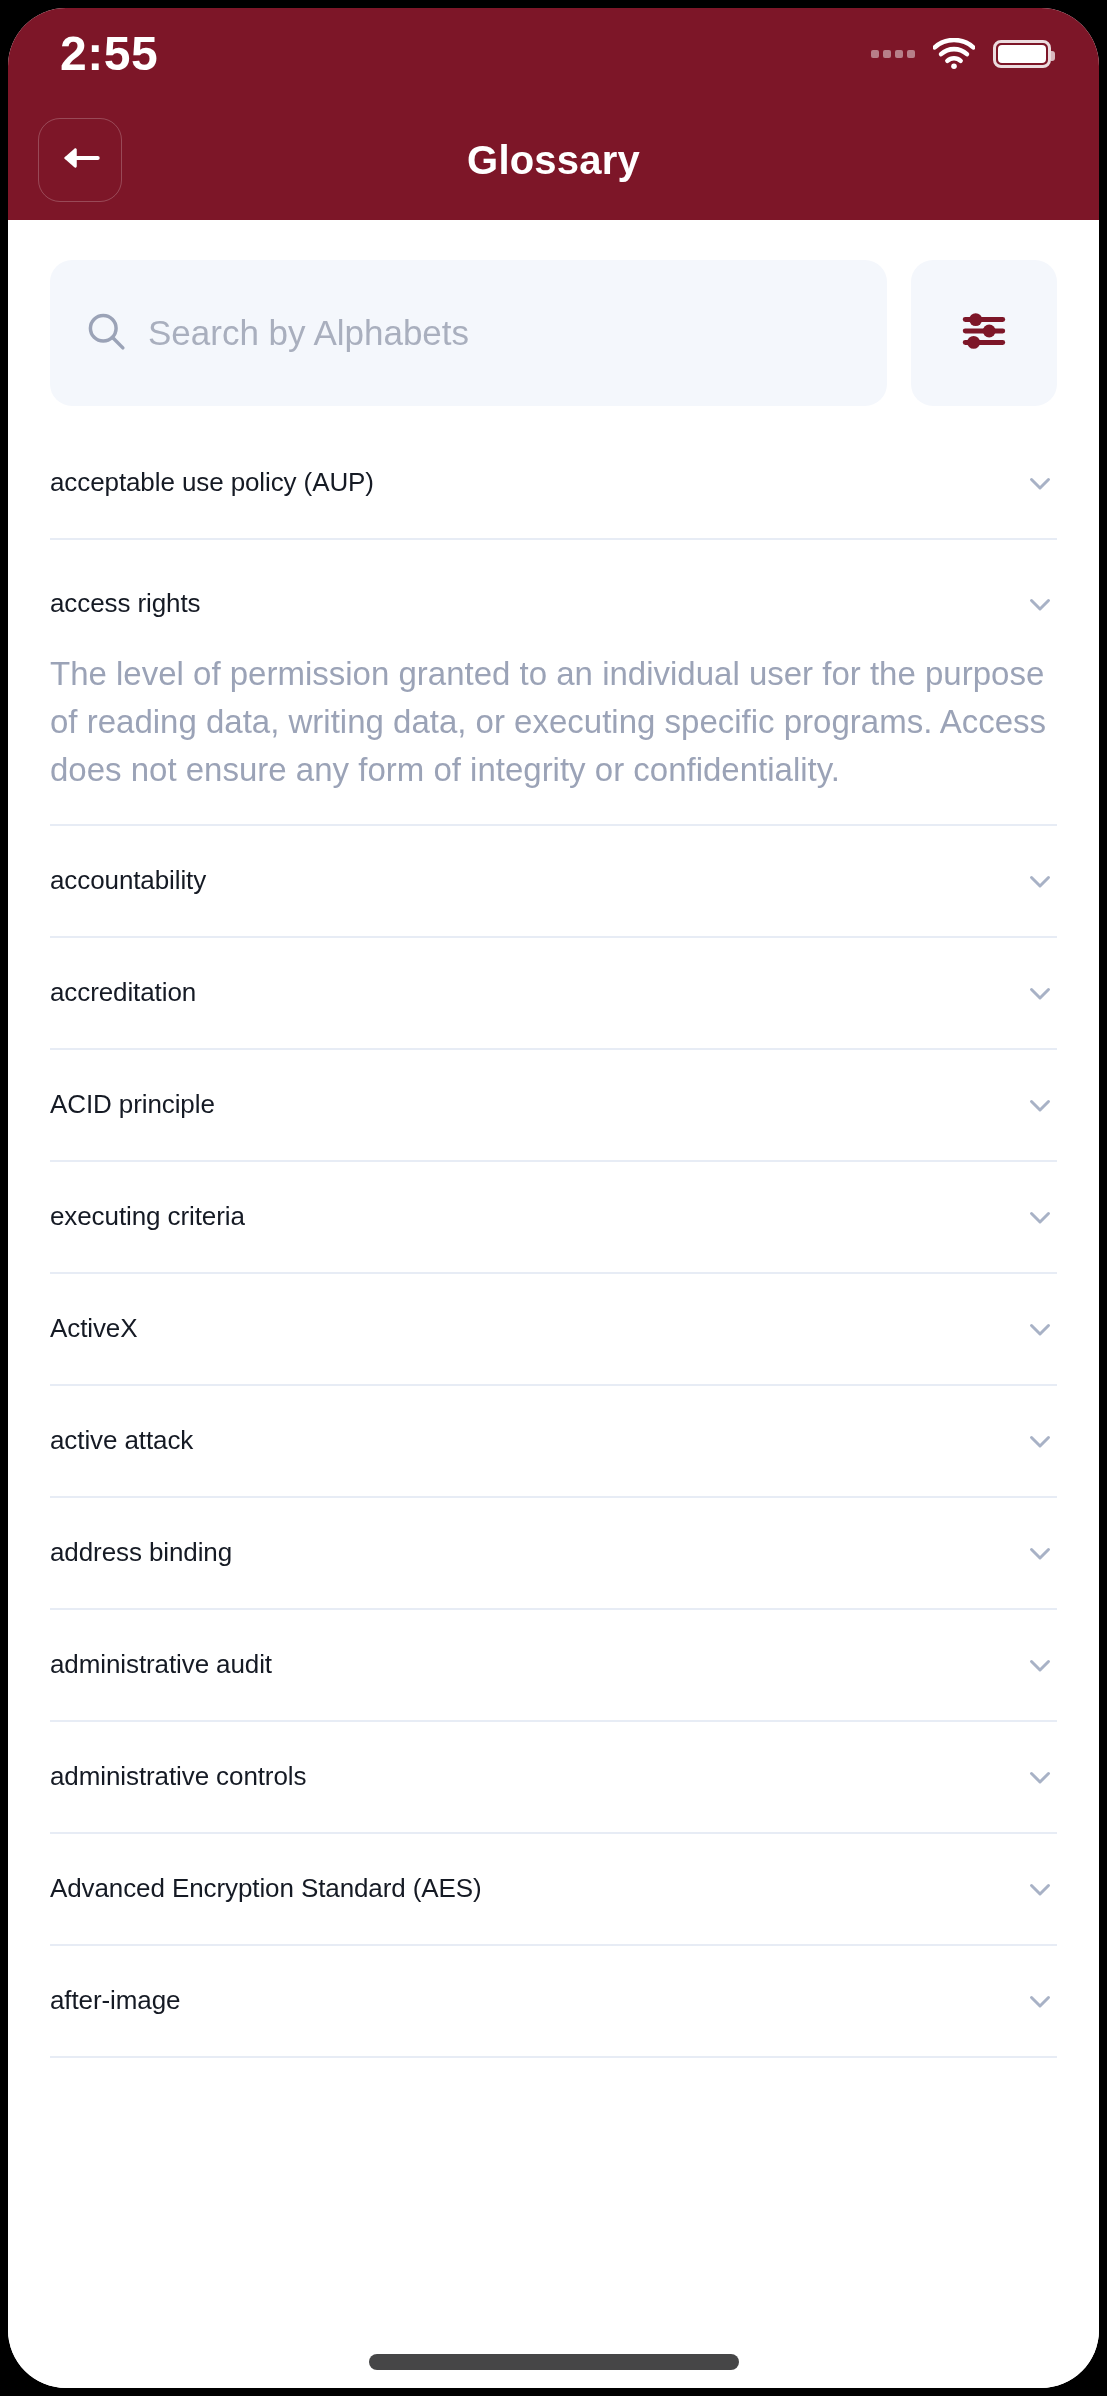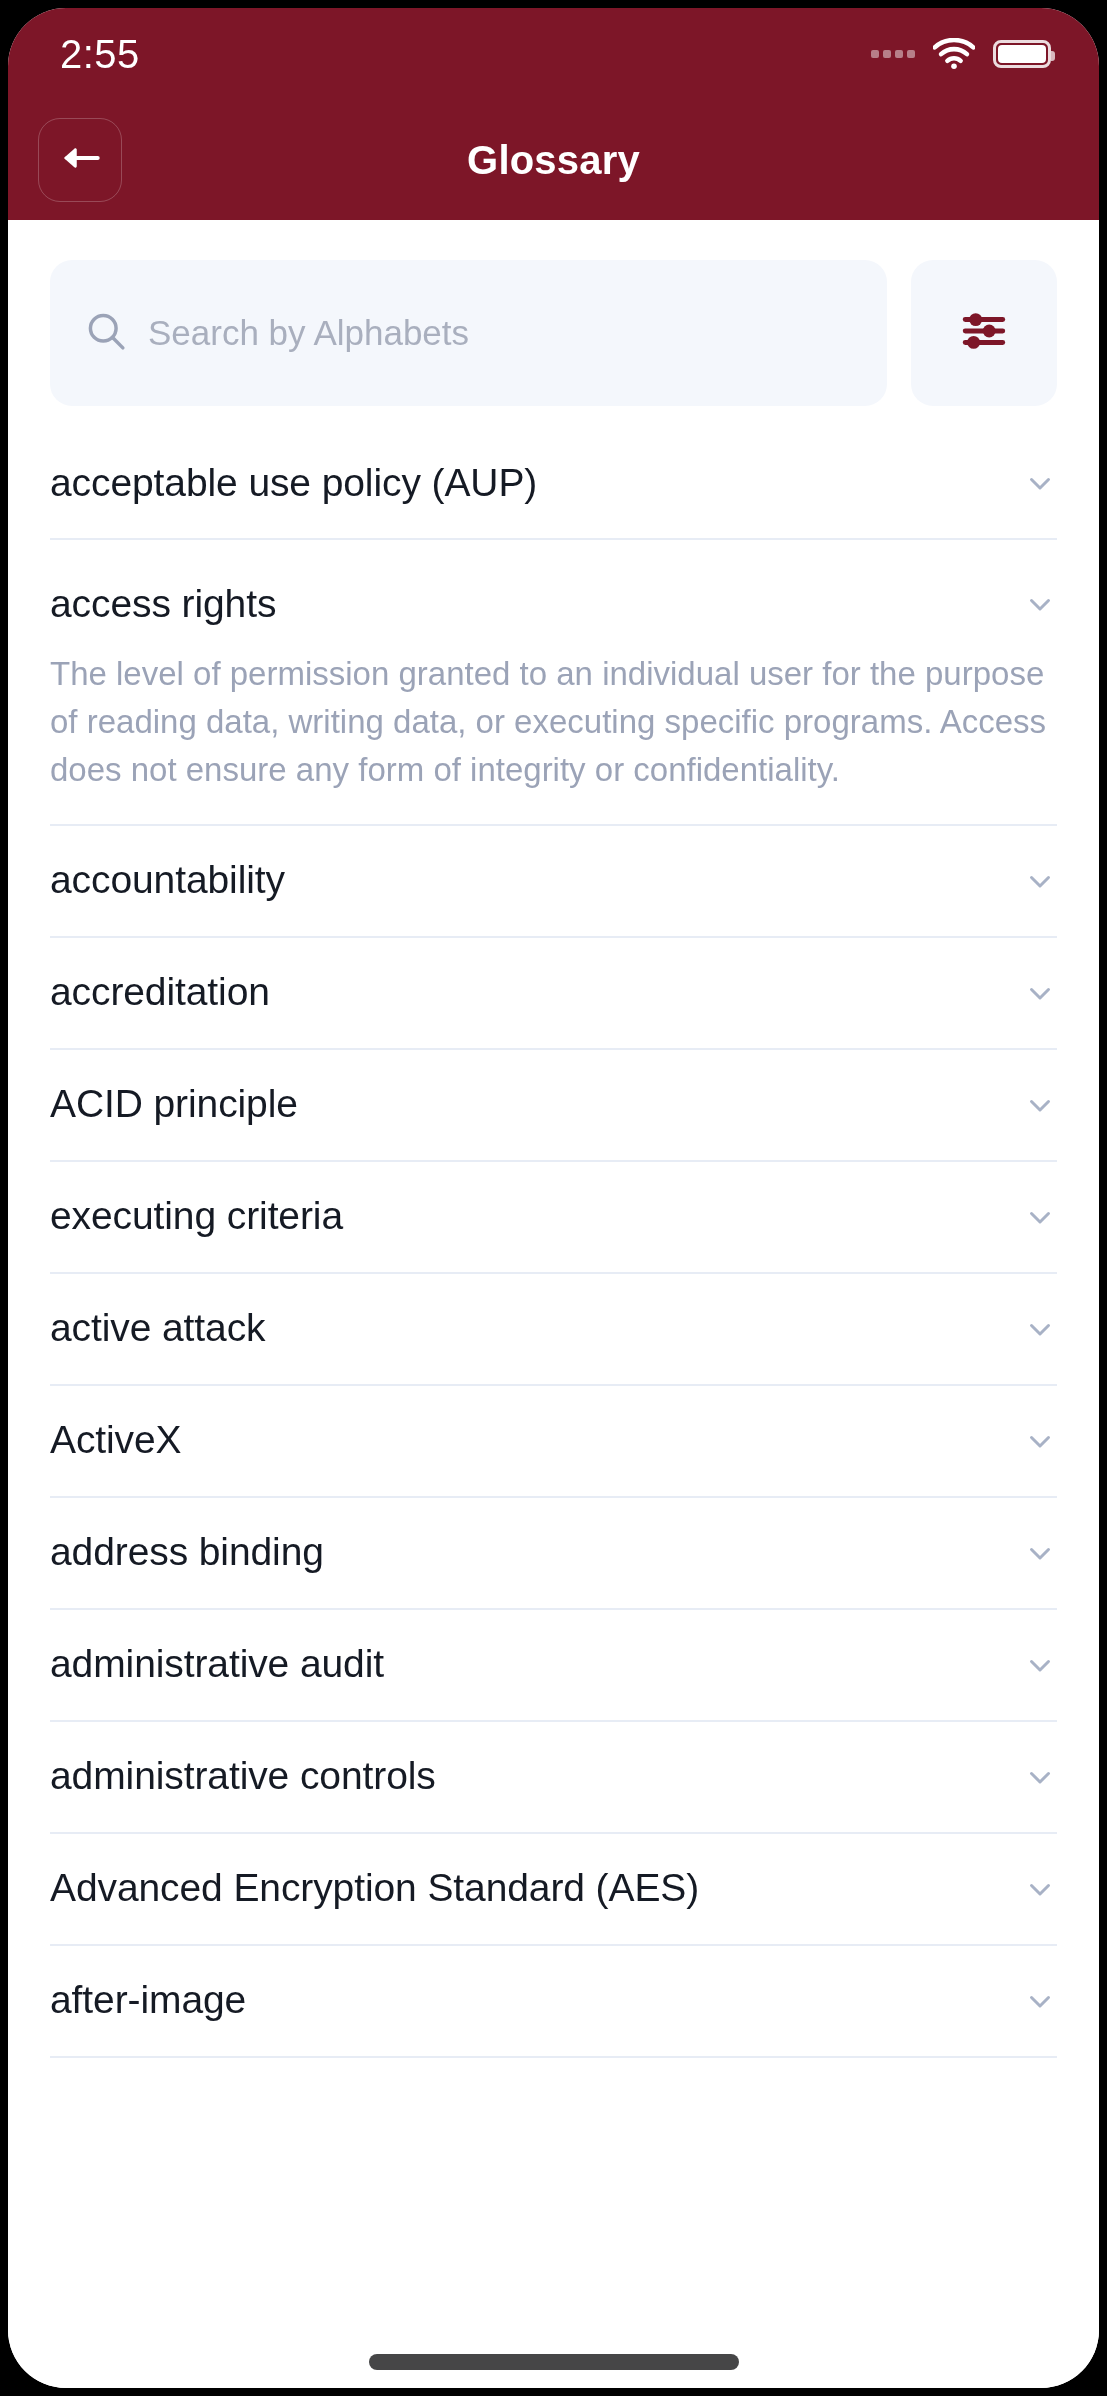--- a/index.html
+++ b/index.html
@@ -36,22 +36,22 @@
   }
   .statusbar {
     height:92px;
     display:flex;
     align-items:center;
     justify-content:space-between;
     padding:0 48px 0 52px;
   }
   .clock {
     color:#ffffff;
-    font-size:40px;
-    font-weight:400;
+    font-size:48px;
+    font-weight:700;
     letter-spacing:0.5px;
     line-height:1;
   }
   .status-right {
     display:flex;
     align-items:center;
     gap:18px;
   }
   .sig-dots { display:flex; align-items:flex-end; gap:4px; }
   .sig-dots i {
@@ -167,21 +167,21 @@
   .item-head {
     display:flex;
     align-items:center;
     justify-content:space-between;
     min-height:110px;
     padding:28px 0 28px 0;
     cursor:pointer;
     gap:20px;
   }
   .item-term {
-    font-size:39px;
+    font-size:26px;
     color:#151A24;
     line-height:1.15;
     letter-spacing:-0.1px;
   }
   .chev { flex:0 0 auto; display:block; }
   .item-def {
     font-size:33px;
     line-height:1.45;
     color:#9BA3B7;
     padding:0 0 30px 0;
@@ -328,31 +328,31 @@
               <div class="item-term">executing criteria</div>
               <span>
                 <svg class="chev" width="34" height="34" viewBox="0 0 24 24" fill="none">
                   <path d="M6 9.5l6 6 6-6" stroke="#A8B2C6" stroke-width="2.1" stroke-linecap="round" stroke-linejoin="round"></path>
                 </svg>
               </span>
             </div>
           </div>
           <div class="item">
             <div class="item-head">
+              <div class="item-term">ActiveX</div>
+              <span>
+                <svg class="chev" width="34" height="34" viewBox="0 0 24 24" fill="none">
+                  <path d="M6 9.5l6 6 6-6" stroke="#A8B2C6" stroke-width="2.1" stroke-linecap="round" stroke-linejoin="round"></path>
+                </svg>
+              </span>
+            </div>
+          </div>
+          <div class="item">
+            <div class="item-head">
               <div class="item-term">active attack</div>
-              <span>
-                <svg class="chev" width="34" height="34" viewBox="0 0 24 24" fill="none">
-                  <path d="M6 9.5l6 6 6-6" stroke="#A8B2C6" stroke-width="2.1" stroke-linecap="round" stroke-linejoin="round"></path>
-                </svg>
-              </span>
-            </div>
-          </div>
-          <div class="item">
-            <div class="item-head">
-              <div class="item-term">ActiveX</div>
               <span>
                 <svg class="chev" width="34" height="34" viewBox="0 0 24 24" fill="none">
                   <path d="M6 9.5l6 6 6-6" stroke="#A8B2C6" stroke-width="2.1" stroke-linecap="round" stroke-linejoin="round"></path>
                 </svg>
               </span>
             </div>
           </div>
           <div class="item">
             <div class="item-head">
               <div class="item-term">address binding</div>

